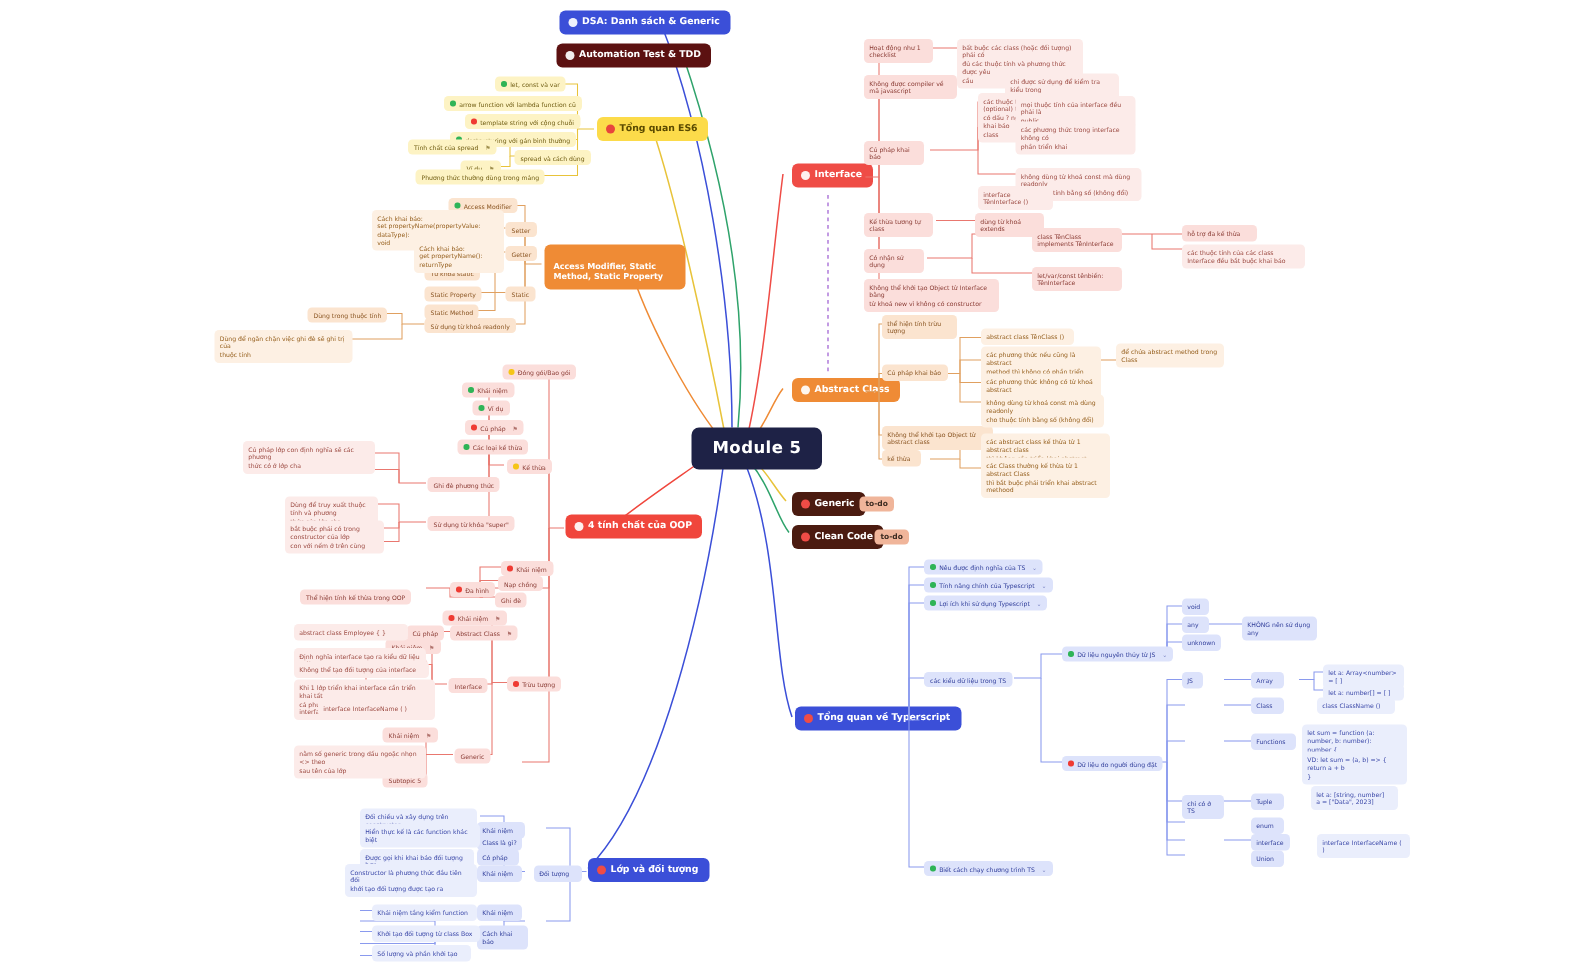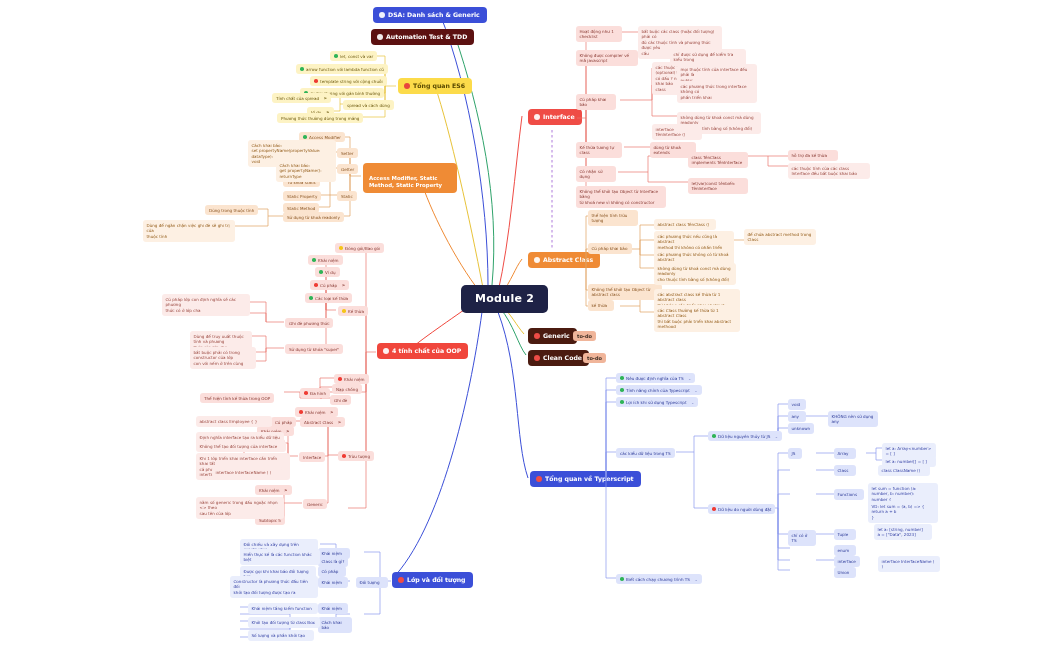--- a/index.html
+++ b/index.html
@@ -69,21 +69,21 @@
       <path d="M478 300 C 450 320, 420 340, 408 351" stroke="#f0463c"></path>
       <path d="M498 292 C 510 240, 515 170, 522 116" stroke="#ef4c46"></path>
       <path d="M500 296 C 512 280, 515 268, 522 259" stroke="#ef8b35"></path>
       <path d="M500 304 C 512 315, 516 325, 524 334" stroke="#e8c33a"></path>
       <path d="M500 308 C 514 325, 518 345, 526 355" stroke="#2fa36b"></path>
       <path d="M498 312 C 520 370, 515 440, 528 478" stroke="#3b4fd8"></path>
       <path d="M482 312 C 470 400, 440 530, 392 579" stroke="#3b4fd8"></path>
     </g>
   </svg>
 
-  <div class="node root" style="left:461px;top:285px;">Module 2</div>
+  <div class="node root" style="left:461px;top:285px;">Module 5</div>
 
   <div class="node main m-blue" style="left:373px;top:7px;">
     <span class="dot"></span>
     <span>DSA: Danh sách &amp; Generic</span>
   </div>
 
   <div class="node main m-darkred" style="left:371px;top:29px;">
     <span class="dot"></span>
     <span>Automation Test &amp; TDD</span>
   </div>

